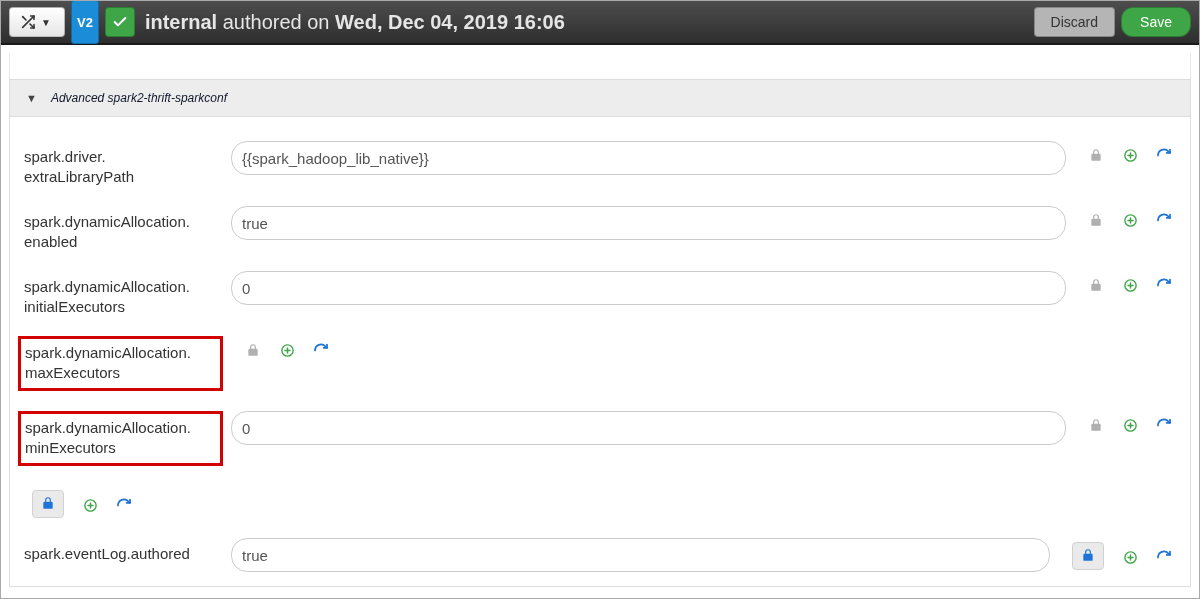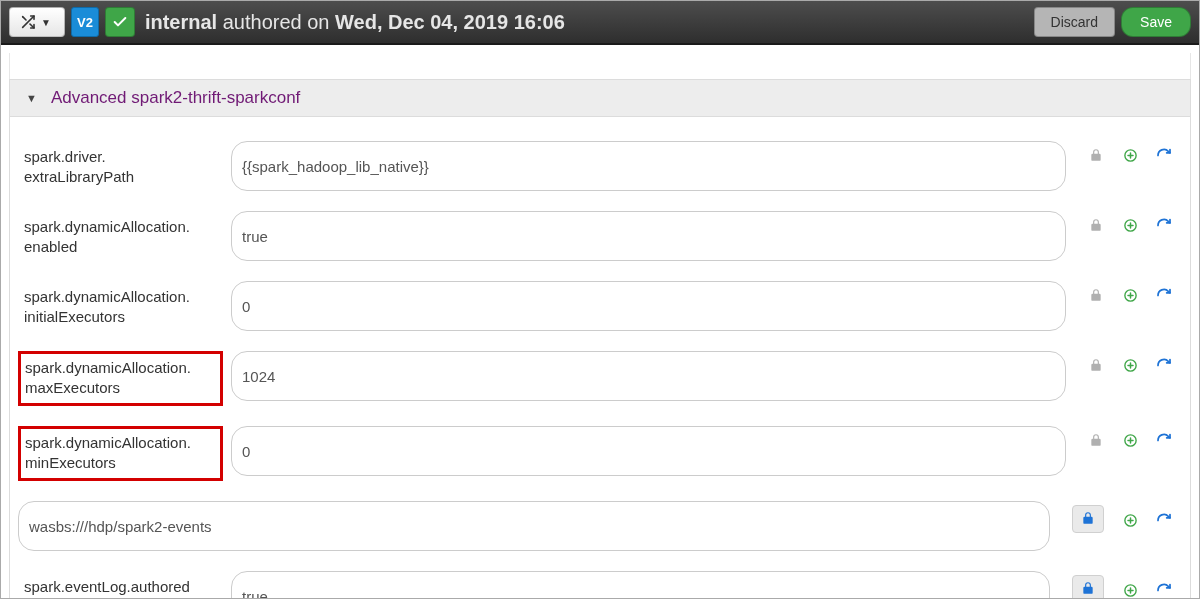--- a/index.html
+++ b/index.html
@@ -41,21 +41,21 @@
     width: 56px;
     padding: 0;
     gap: 2px;
   }
   .badge-v2 {
     background: #1a8cd8;
     color: #fff;
     font-weight: bold;
     font-size: 13px;
     padding: 0 5px;
-    height: 30px;
+    height: 44px;
     display: flex; align-items: center; justify-content: center;
     border-radius: 3px;
     border: 1px solid #0f6ba8;
   }
   .btn-check {
     background: #3fa648;
     color: #fff;
     width: 30px;
     padding: 0;
   }
@@ -81,21 +81,21 @@
   .panel-header {
     background: #ededed;
     border: 1px solid #dcdcdc;
     padding: 8px 16px;
     display: flex;
     align-items: center;
     gap: 14px;
     height: 38px;
   }
   .panel-header .caret { color: #444; font-size: 11px;}
-  .panel-header a { color: #701a75; text-decoration: none; font-size: 17px;}
+  .panel-header a { color: #0f172a; text-decoration: none; font-size: 12px; font-style: italic;}
 
   
   .panel-body {
     border: 1px solid #dcdcdc;
     border-top: none;
     background: #fff;
     padding: 14px 8px 4px 8px;
   }
   .row {
     display: flex;
@@ -111,21 +111,21 @@
     line-height: 1.3;
     word-break: break-word;
   }
   .label-col.highlight {
     border: 3px solid #d30000;
     padding: 4px 4px 6px 4px;
   }
   .input-col { flex: 1; }
   .input-col input {
     width: 100%;
-    height: 50px;
+    height: 34px;
     border: 1px solid #ccc;
     border-radius: 16px;
     padding: 4px 10px;
     font-size: 15px;
     color: #555;
     background: #fff;
   }
   .actions {
     display: flex;
     align-items: center;
@@ -262,21 +262,20 @@
           <span class="icon refresh">
             <svg viewBox="0 0 24 24" width="17" height="17" fill="none" stroke="#1e73d6" stroke-width="2.6" stroke-linecap="round" stroke-linejoin="round">
               <path d="M3 12a9 9 0 0 1 15.5-6.3L21 8"></path>
               <polyline points="21 3 21 8 16 8"></polyline>
             </svg>
           </span>
         </div>
       </div>
       <div class="row">
         <div class="label-col highlight">spark.dynamicAllocation.<br>maxExecutors</div>
-        <div class="input-col"><input type="text" value="1024" style=""></div>
         <div class="actions">
           <span class="icon lock-gray">
             <svg viewBox="0 0 24 24" width="14" height="14" fill="#b0b0b0">
               <path d="M12 2a5 5 0 0 0-5 5v3H6a2 2 0 0 0-2 2v8a2 2 0 0 0 2 2h12a2 2 0 0 0 2-2v-8a2 2 0 0 0-2-2h-1V7a5 5 0 0 0-5-5zm-3 5a3 3 0 1 1 6 0v3H9V7z"></path>
             </svg>
           </span>
           <span class="icon plus">
             <svg viewBox="0 0 24 24" width="15" height="15" fill="#3fa648">
               <circle cx="12" cy="12" r="9" fill="none" stroke="#3fa648" stroke-width="2.2"></circle>
               <line x1="12" y1="8" x2="12" y2="16" stroke="#3fa648" stroke-width="2.4" stroke-linecap="round"></line>
@@ -309,21 +308,20 @@
           </span>
           <span class="icon refresh">
             <svg viewBox="0 0 24 24" width="17" height="17" fill="none" stroke="#1e73d6" stroke-width="2.6" stroke-linecap="round" stroke-linejoin="round">
               <path d="M3 12a9 9 0 0 1 15.5-6.3L21 8"></path>
               <polyline points="21 3 21 8 16 8"></polyline>
             </svg>
           </span>
         </div>
       </div>
       <div class="row">
-        <div class="input-col"><input type="text" value="wasbs:///hdp/spark2-events" style=""></div>
         <div class="actions">
           <span class="lock-blue-wrap"><span class="icon lock-blue">
               <svg viewBox="0 0 24 24" width="14" height="14" fill="#1e73d6">
                 <path d="M12 2a5 5 0 0 0-5 5v3H6a2 2 0 0 0-2 2v8a2 2 0 0 0 2 2h12a2 2 0 0 0 2-2v-8a2 2 0 0 0-2-2h-1V7a5 5 0 0 0-5-5zm-3 5a3 3 0 1 1 6 0v3H9V7z"></path>
               </svg>
             </span></span>
           <span class="icon plus">
             <svg viewBox="0 0 24 24" width="15" height="15" fill="#3fa648">
               <circle cx="12" cy="12" r="9" fill="none" stroke="#3fa648" stroke-width="2.2"></circle>
               <line x1="12" y1="8" x2="12" y2="16" stroke="#3fa648" stroke-width="2.4" stroke-linecap="round"></line>

